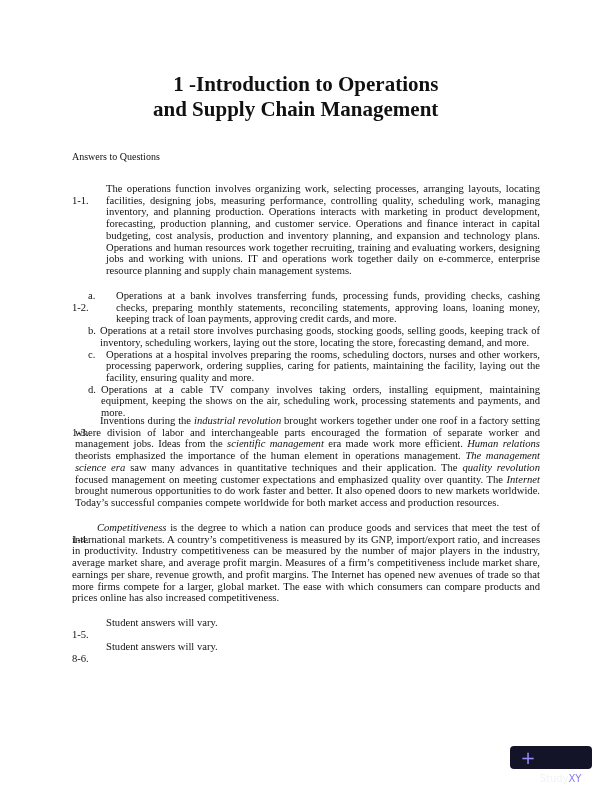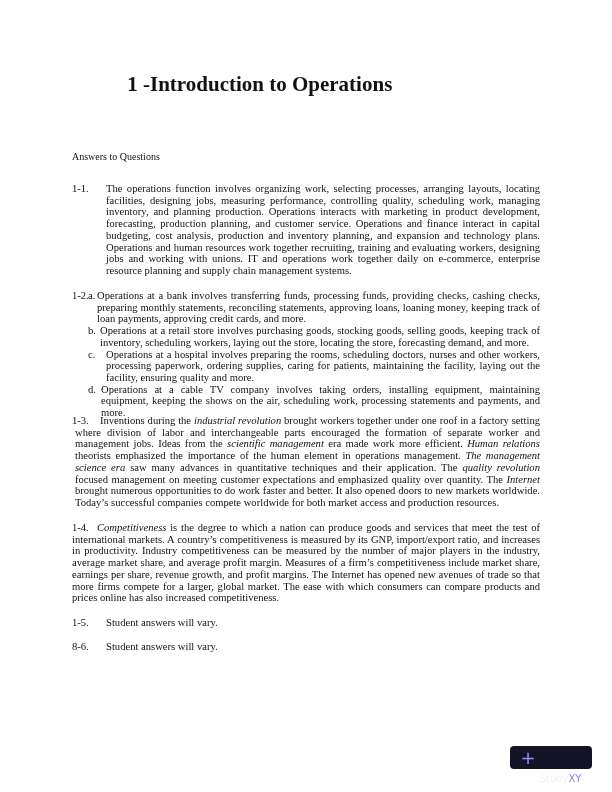--- a/index.html
+++ b/index.html
@@ -4,54 +4,55 @@
 <style>
   html, body { margin: 0; padding: 0; background: #ffffff; }
   body { width: 612px; height: 792px; position: relative; overflow: hidden;
          font-family: "Liberation Serif", serif; color: #111; }
   .title { position: absolute; left: 110px; top: 72px; font-weight: bold; font-size: 21px; line-height: 25px; text-align: right; }
   .title .num { display: inline-block; width: 40px; }
   .title .line2 { padding-left: 43px; }
   .heading { position: absolute; left: 72px; top: 151px; font-weight: normal; font-size: 10px; }
   .body { position: absolute; left: 72px; width: 468px; font-size: 10.6px; line-height: 11.7px; text-align: justify; }
   .q { position: relative; }
-  .q .qn { position: absolute; left: 0; top: 0; font-family: Liberation Serif, serif; }
+  .q .qn { position: absolute; left: 0; top: 12px; font-family: Liberation Serif, serif; }
   .q .qt { margin-left: 34px; }
   .sub { position: relative; margin-left: 34px; }
   .sub .sl { position: absolute; left: 0; top: 0; }
   .sub .st { margin-left: 13px; }
   i { font-style: italic; }
   .badge { position: absolute; left: 510px; top: 746px; width: 82px; height: 23px; background: #141428; border-radius: 4px;
            display: flex; align-items: center; justify-content: center; gap: 4px; }
   .badge .plus { color: #9b8cf5; font-family: "DejaVu Sans", sans-serif; font-size: 18px; line-height: 18px; }
   .badge .brand { font-family: "DejaVu Sans", sans-serif; font-weight: normal; font-size: 10px; color: #f2f2f2; margin-top: 41px; }
   .badge .brand .xy { color: #8a7bf0; }
 </style>
 </head>
 <body>
 
 <div class="title">
   <div><span class="num">1 -</span><span>Introduction to Operations</span></div>
+  <div class="line2">and Supply Chain Management</div>
 </div>
 
 <div class="heading">Answers to Questions</div>
 
 <div class="body" style="top:183px">
   <div class="q">
     <span class="qn">1-1.</span>
     <div class="qt">The operations function involves organizing work, selecting processes, arranging layouts, locating facilities, designing jobs, measuring performance, controlling quality, scheduling work, managing inventory, and planning production. Operations interacts with marketing in product development, forecasting, production planning, and customer service. Operations and finance interact in capital budgeting, cost analysis, production and inventory planning, and expansion and technology plans. Operations and human resources work together recruiting, training and evaluating workers, designing jobs and working with unions. IT and operations work together daily on e-commerce, enterprise resource planning and supply chain management systems.</div>
   </div>
 </div>
 
 <div class="body" style="top:290px">
   <div class="q">
     <span class="qn">1-2.</span>
     <div class="sub" style="margin-left:16px">
       <span class="sl">a.</span>
-      <div class="st" style="margin-left:9px">Operations at a bank involves transferring funds, processing funds, providing checks, cashing checks, preparing monthly statements, reconciling statements, approving loans, loaning money, keeping track of loan payments, approving credit cards, and more.</div>
+      <div class="st" style="margin-left:28px">Operations at a bank involves transferring funds, processing funds, providing checks, cashing checks, preparing monthly statements, reconciling statements, approving loans, loaning money, keeping track of loan payments, approving credit cards, and more.</div>
     </div>
     <div class="sub" style="margin-left:16px">
       <span class="sl">b.</span>
       <div class="st" style="margin-left:12px">Operations at a retail store involves purchasing goods, stocking goods, selling goods, keeping track of inventory, scheduling workers, laying out the store, locating the store, forecasting demand, and more.</div>
     </div>
     <div class="sub" style="margin-left:16px">
       <span class="sl">c.</span>
       <div class="st" style="margin-left:18px">Operations at a hospital involves preparing the rooms, scheduling doctors, nurses and other workers, processing paperwork, ordering supplies, caring for patients, maintaining the facility, laying out the facility, ensuring quality and more.</div>
     </div>
     <div class="sub" style="margin-left:16px">

